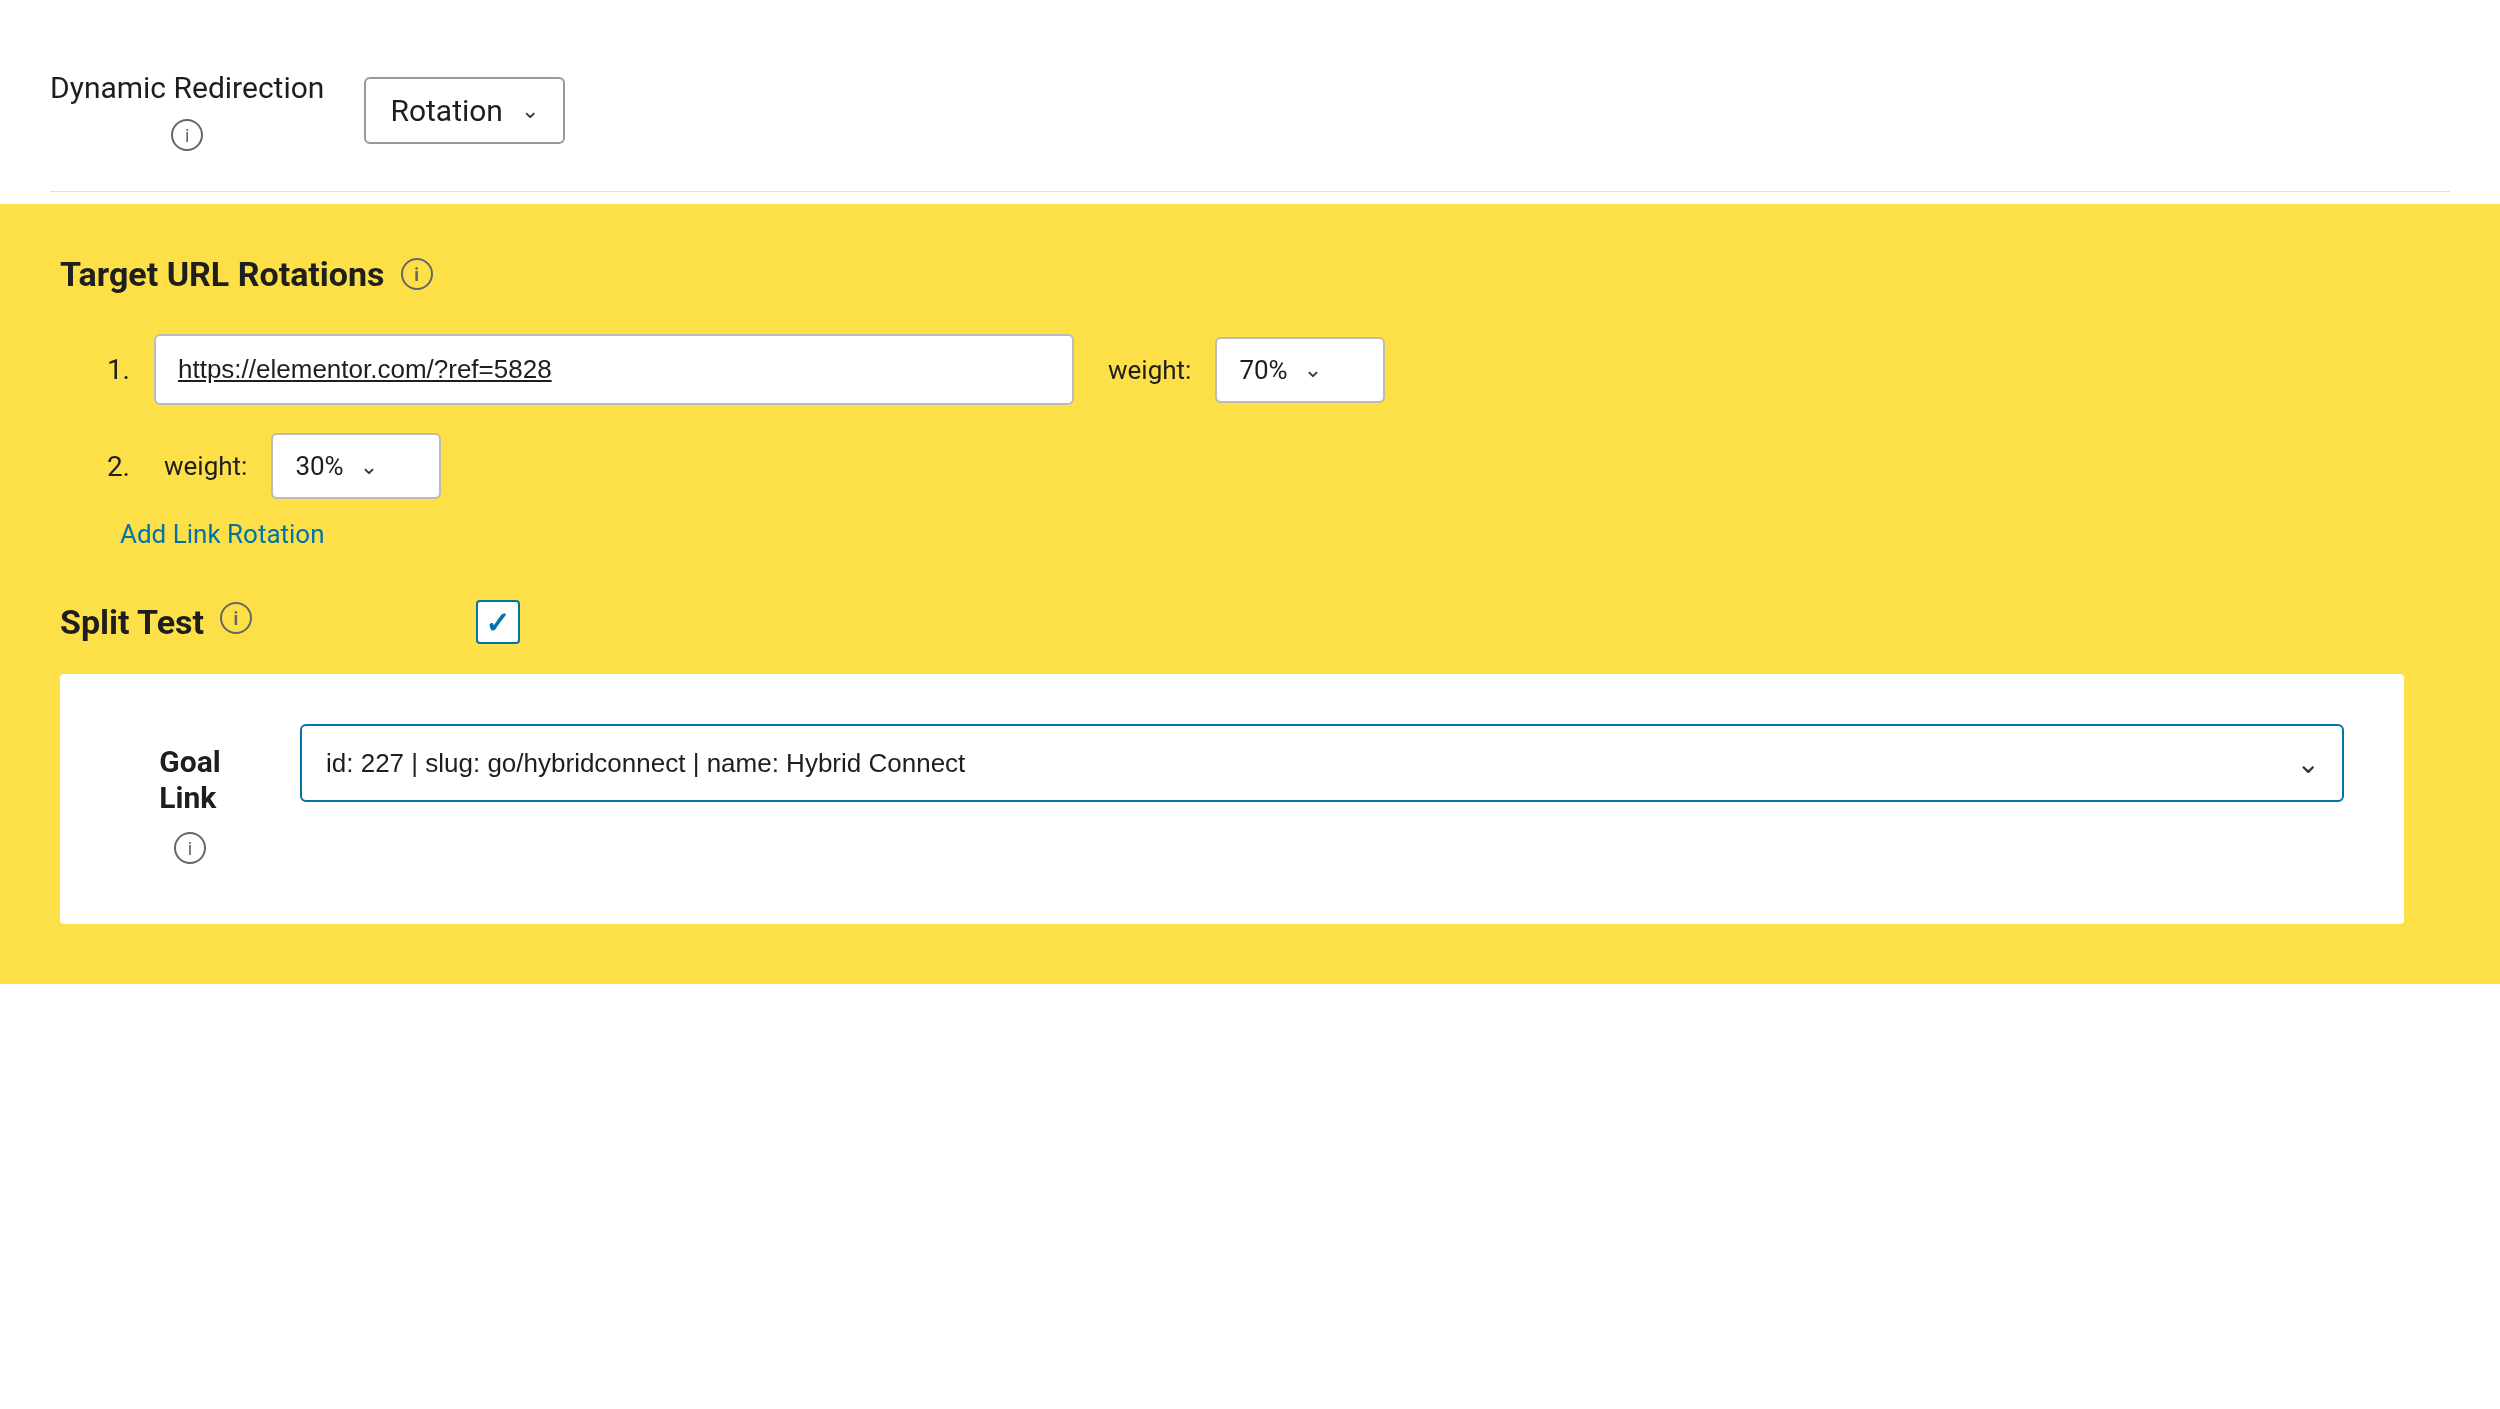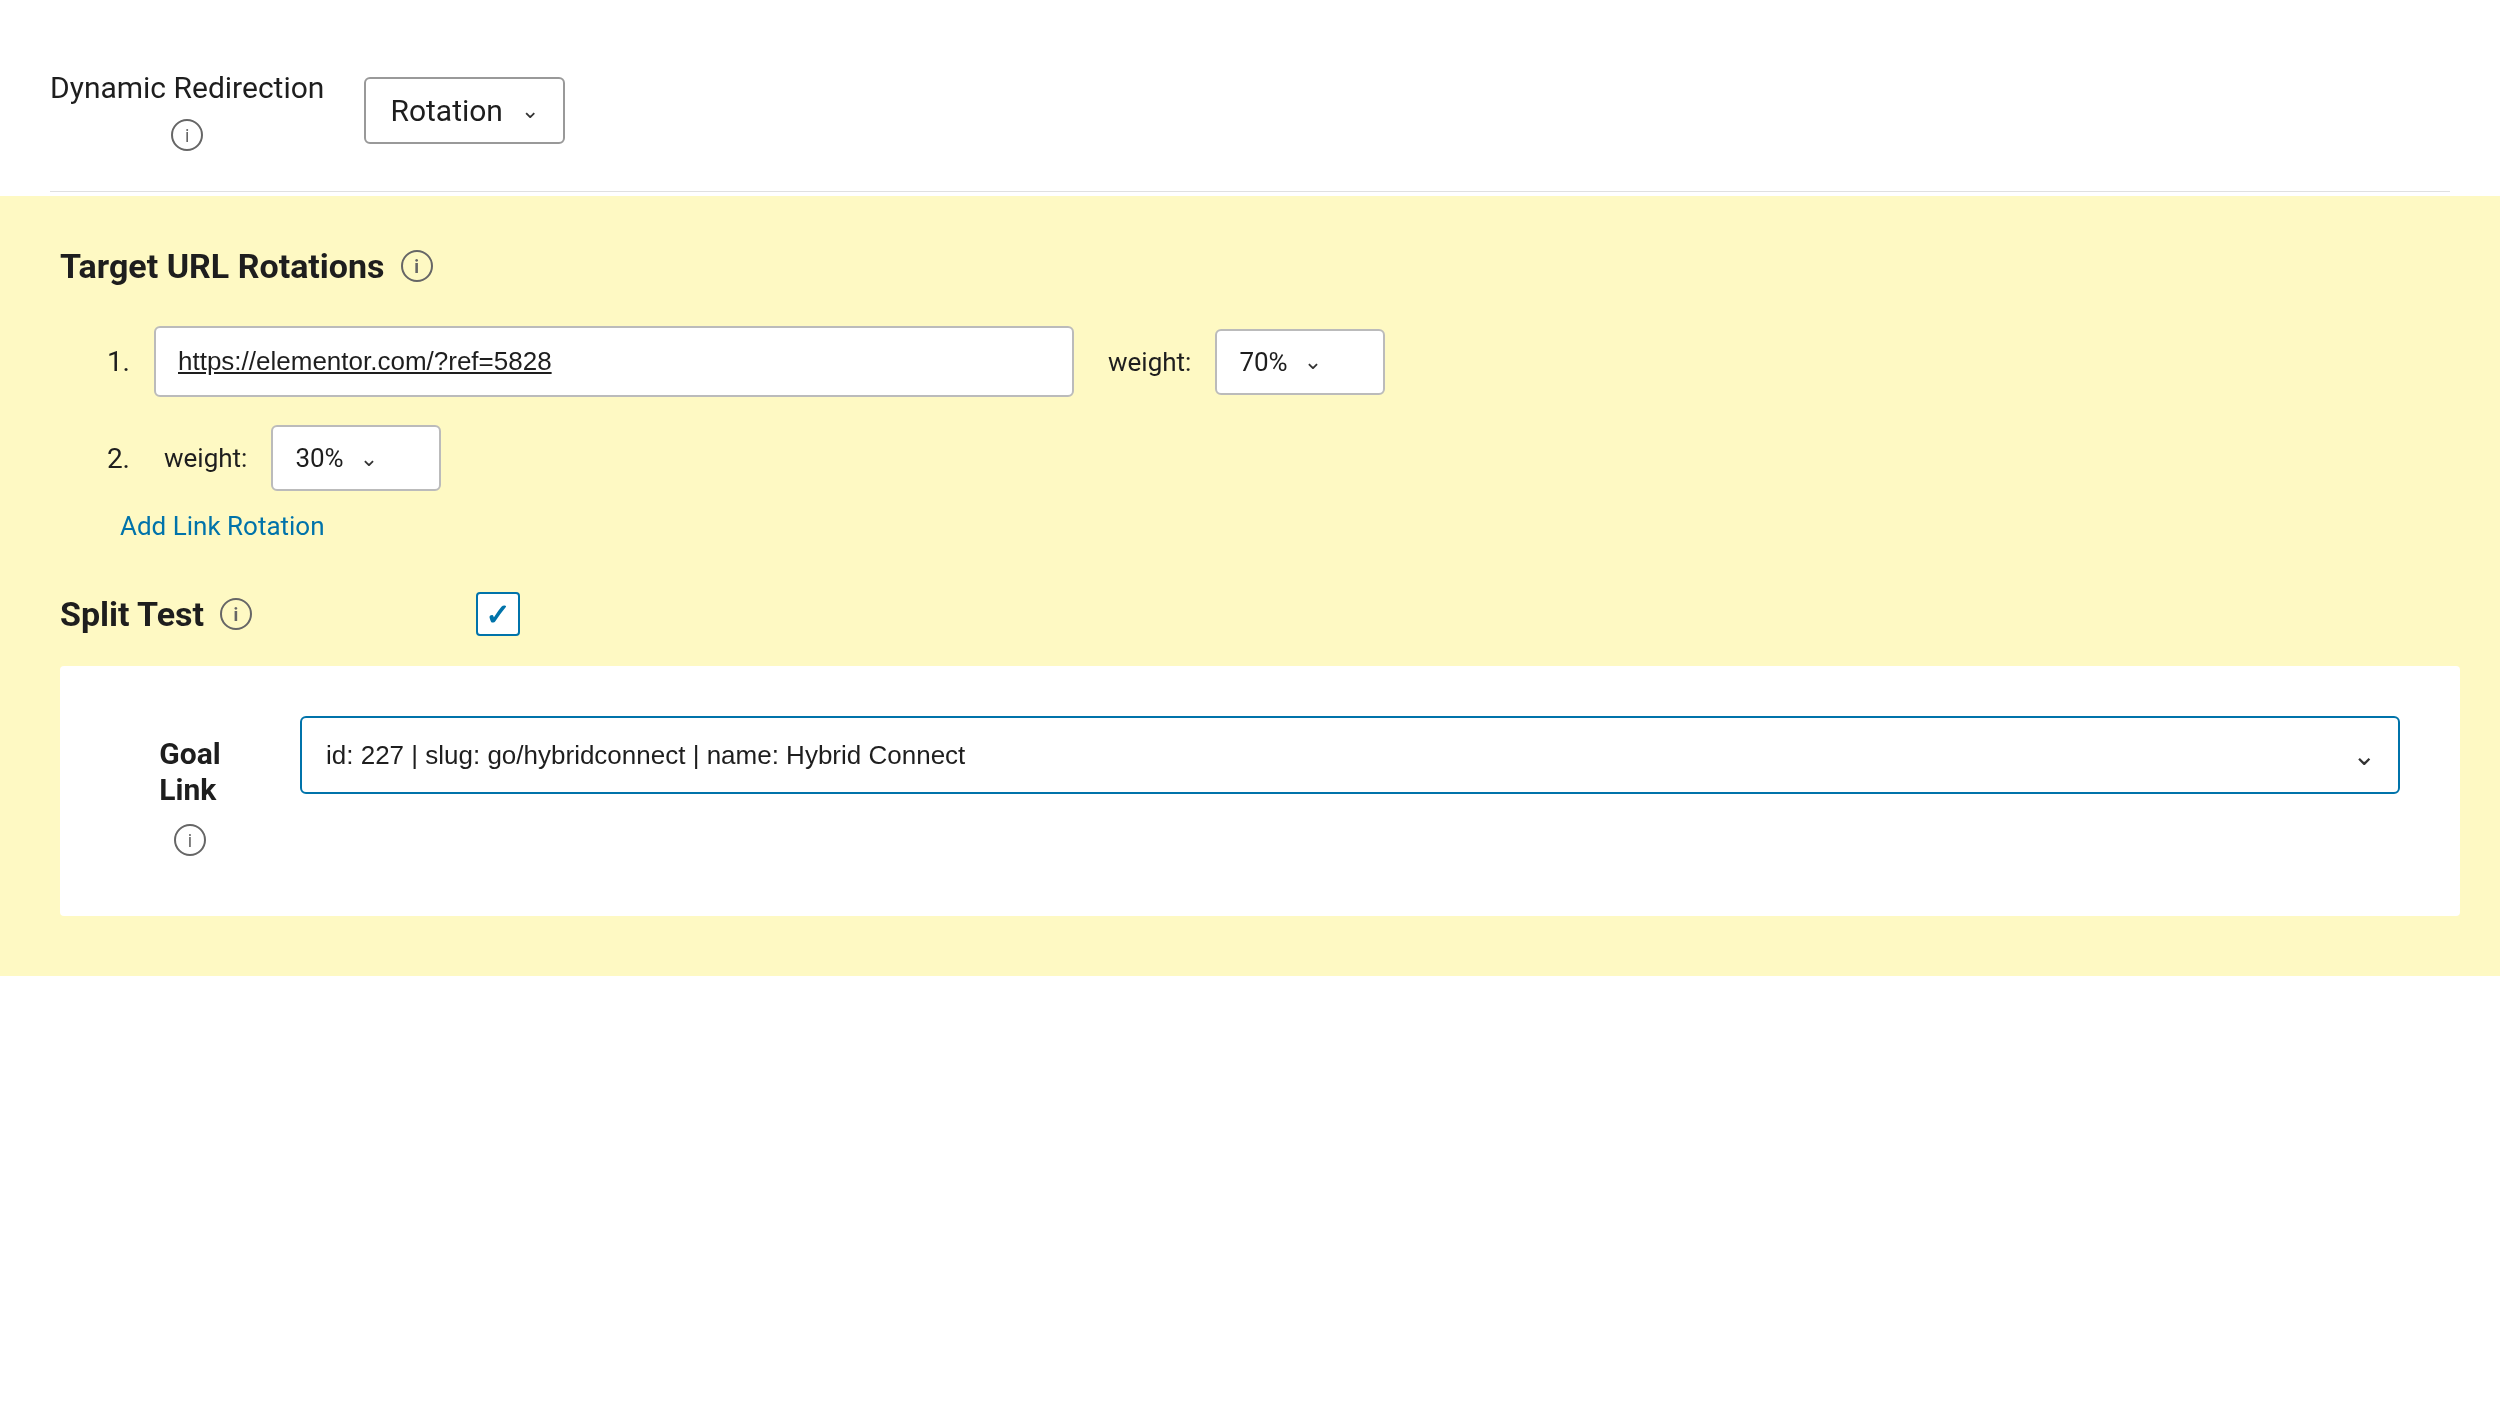--- a/index.html
+++ b/index.html
@@ -68,23 +68,23 @@
       min-width: 200px;
     }
 
     .chevron-down {
       font-size: 22px;
       color: #333;
     }
 
     
     .gray-section {
-      background: #fef9c3;
-      margin: 4px -50px;
-      padding: 50px 40px 60px 60px;
+      background: #fde047;
+      margin: 12px -50px;
+      padding: 50px 96px 60px 60px;
     }
 
     
     .section-title {
       display: flex;
       align-items: center;
       gap: 16px;
       font-size: 34px;
       font-weight: 700;
       color: #1e1e1e;
@@ -156,21 +156,21 @@
     .split-test-row {
       display: flex;
       align-items: center;
       gap: 24px;
       margin-top: 50px;
       margin-bottom: 30px;
     }
 
     .split-test-label {
       display: flex;
-      align-items: center;
+      align-items: flex-start;
       gap: 16px;
       font-size: 34px;
       font-weight: 700;
       color: #1e1e1e;
     }
 
     .checkbox-container {
       margin-left: 200px;
     }
 

